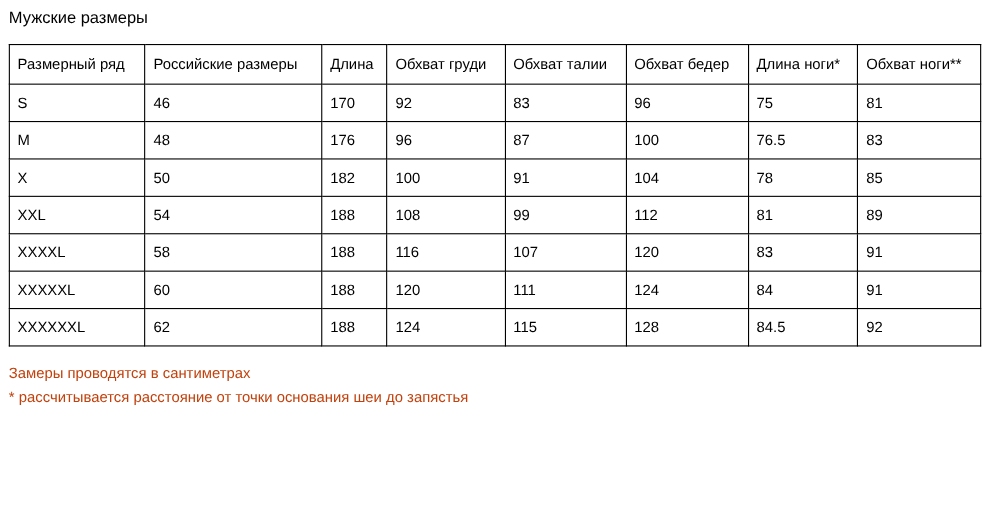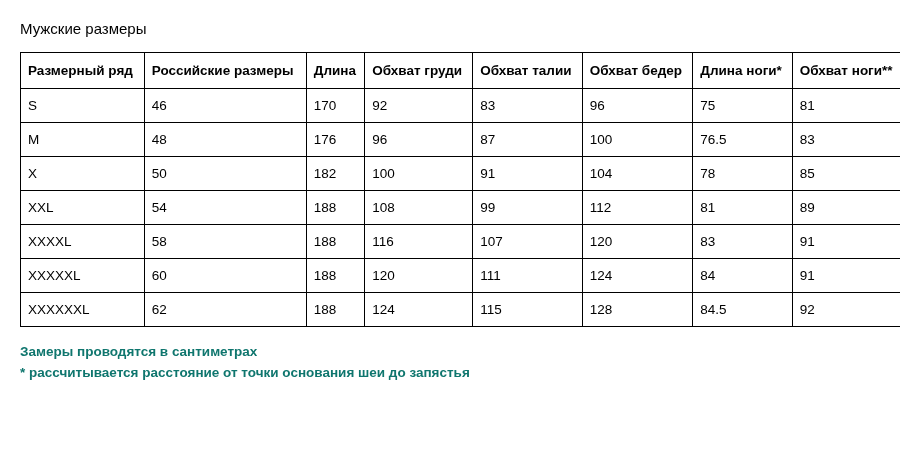--- a/index.html
+++ b/index.html
@@ -12,21 +12,21 @@
     background: #ffffff;
     font-family: "Liberation Sans", sans-serif;
     color: #000000;
     overflow: hidden;
   }
   .page {
     position: relative;
     width: 900px;
     height: 467px;
     box-sizing: border-box;
-    padding: 12px;
+    padding: 0;
   }
   .title {
     font-size: 15px;
     line-height: 18px;
     padding: 8px 0 0 8px;
     margin: 0 0 14px 0;
     font-weight: normal;
     color: #000;
   }
   table.size-table {
@@ -41,32 +41,32 @@
     font-size: 13.5px;
     line-height: 16px;
     text-align: left;
     padding: 8px 6px 8px 7px;
     font-weight: normal;
     white-space: nowrap;
     vertical-align: middle;
     height: 17px;
   }
   table.size-table th {
-    font-weight: bold;
+    font-weight: normal;
     padding-top: 9px;
     padding-bottom: 9px;
   }
   .notes {
     margin: 14px 0 0 8px;
     font-size: 13.5px;
     line-height: 21px;
   }
   .notes .note-line {
-    font-weight: bold;
-    color: #0f766e;
+    font-weight: normal;
+    color: #c2410c;
   }
 </style>
 </head>
 <body>
 
 <div class="page">
 
   <div class="title">Мужские размеры</div>
 
   <table class="size-table">

